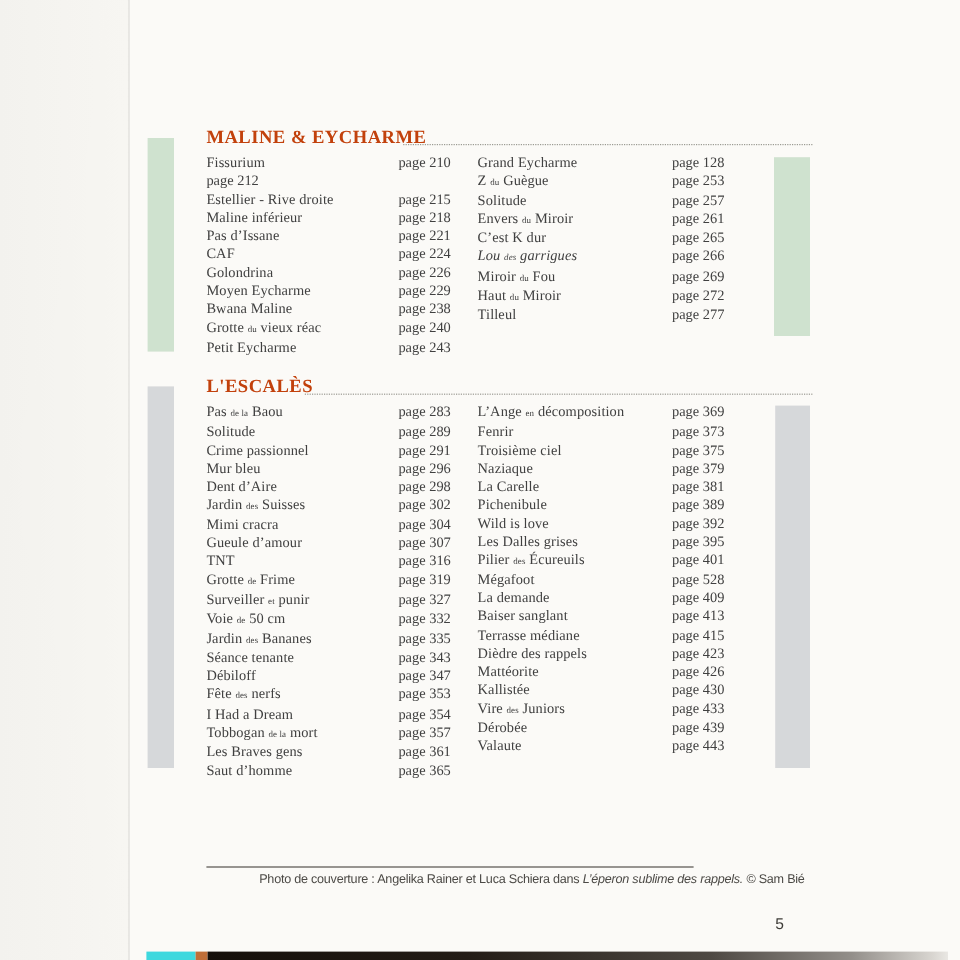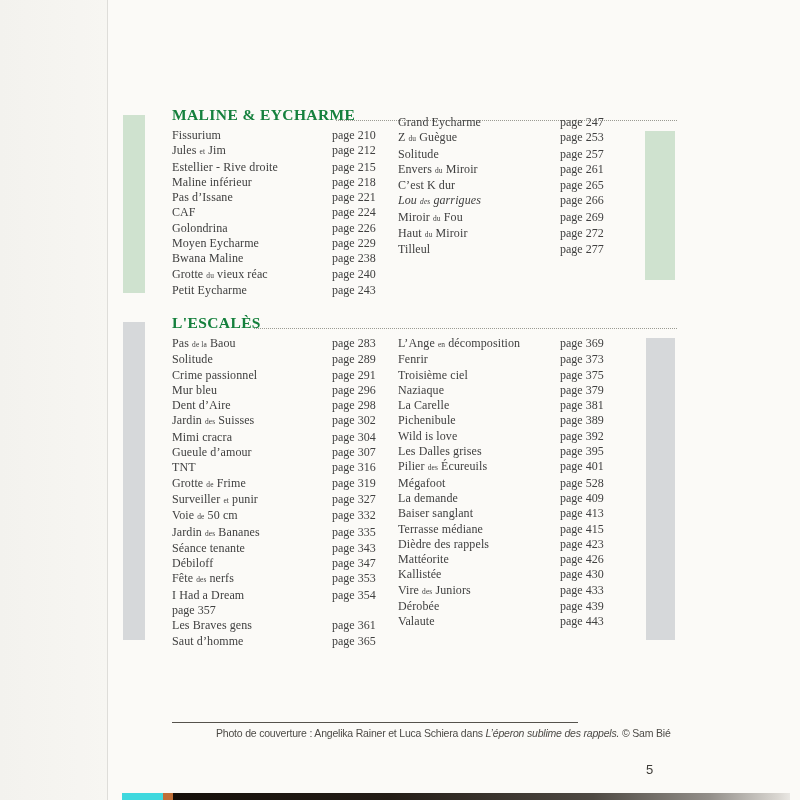--- a/index.html
+++ b/index.html
@@ -16,31 +16,31 @@
   }
   .accent-bar{position:absolute;}
   #bar-s1-left {left:123px;top:115px;width:22px;height:178px;}
   #bar-s1-right{left:645px;top:131px;width:30px;height:149px;}
   #bar-s2-left {left:123px;top:322px;width:22px;height:318px;}
   #bar-s2-right{left:646px;top:338px;width:29px;height:302px;}
 
   h2.toc-title{
     position:absolute;margin:0;
     font-size:15.5px;font-weight:bold;letter-spacing:0.4px;
-    color:#15803d;white-space:nowrap;
+    color:#c2410c;white-space:nowrap;
   }
   #title-s1{left:172px;top:106px;}
   #title-s2{left:172px;top:314px;}
   .dotted{position:absolute;height:0;border-top:1.5px dotted #9a9a92;}
   #dotted-s1{left:336px;top:120px;width:341px;}
   #dotted-s2{left:254px;top:328px;width:423px;}
 
   .col{position:absolute;}
   #col-s1-a{left:172px;top:128px;width:216px;}
-  #col-s1-b{left:398px;top:115px;width:218px;}
+  #col-s1-b{left:398px;top:128px;width:218px;}
   #col-s2-a{left:172px;top:336px;width:216px;}
   #col-s2-b{left:398px;top:336px;width:218px;}
 
   .row{display:flex;line-height:15.3px;font-size:12px;color:#404040;}
   .row .name{flex:1;white-space:nowrap;overflow:hidden;letter-spacing:0.1px;}
   .row .pg{width:56px;text-align:left;white-space:nowrap;}
   .sm{font-size:0.62em;}
   .italic{font-style:italic;}
 
   .footer-rule{
@@ -80,21 +80,20 @@
 
 <h2 class="toc-title" id="title-s2">L'ESCALÈS</h2>
 <div class="dotted" id="dotted-s2"></div>
 
 <div class="col" id="col-s1-a">
     <div class="row">
       <span class="name"><span>Fissurium</span></span>
       <span class="pg">page 210</span>
     </div>
     <div class="row">
-      <span class="name"><span>Jules </span><span class="sm">et</span><span> Jim</span></span>
       <span class="pg">page 212</span>
     </div>
     <div class="row">
       <span class="name"><span>Estellier - Rive droite</span></span>
       <span class="pg">page 215</span>
     </div>
     <div class="row">
       <span class="name"><span>Maline inférieur</span></span>
       <span class="pg">page 218</span>
     </div>
@@ -123,21 +122,21 @@
       <span class="pg">page 240</span>
     </div>
     <div class="row">
       <span class="name"><span>Petit Eycharme</span></span>
       <span class="pg">page 243</span>
     </div>
   </div>
 <div class="col" id="col-s1-b">
     <div class="row">
       <span class="name"><span>Grand Eycharme</span></span>
-      <span class="pg">page 247</span>
+      <span class="pg">page 128</span>
     </div>
     <div class="row">
       <span class="name"><span>Z </span><span class="sm">du</span><span> Guègue</span></span>
       <span class="pg">page 253</span>
     </div>
     <div class="row">
       <span class="name"><span>Solitude</span></span>
       <span class="pg">page 257</span>
     </div>
     <div class="row">
@@ -228,20 +227,21 @@
     </div>
     <div class="row">
       <span class="name"><span>Fête </span><span class="sm">des</span><span> nerfs</span></span>
       <span class="pg">page 353</span>
     </div>
     <div class="row">
       <span class="name"><span>I Had a Dream</span></span>
       <span class="pg">page 354</span>
     </div>
     <div class="row">
+      <span class="name"><span>Tobbogan </span><span class="sm">de la</span><span> mort</span></span>
       <span class="pg">page 357</span>
     </div>
     <div class="row">
       <span class="name"><span>Les Braves gens</span></span>
       <span class="pg">page 361</span>
     </div>
     <div class="row">
       <span class="name"><span>Saut d’homme</span></span>
       <span class="pg">page 365</span>
     </div>

